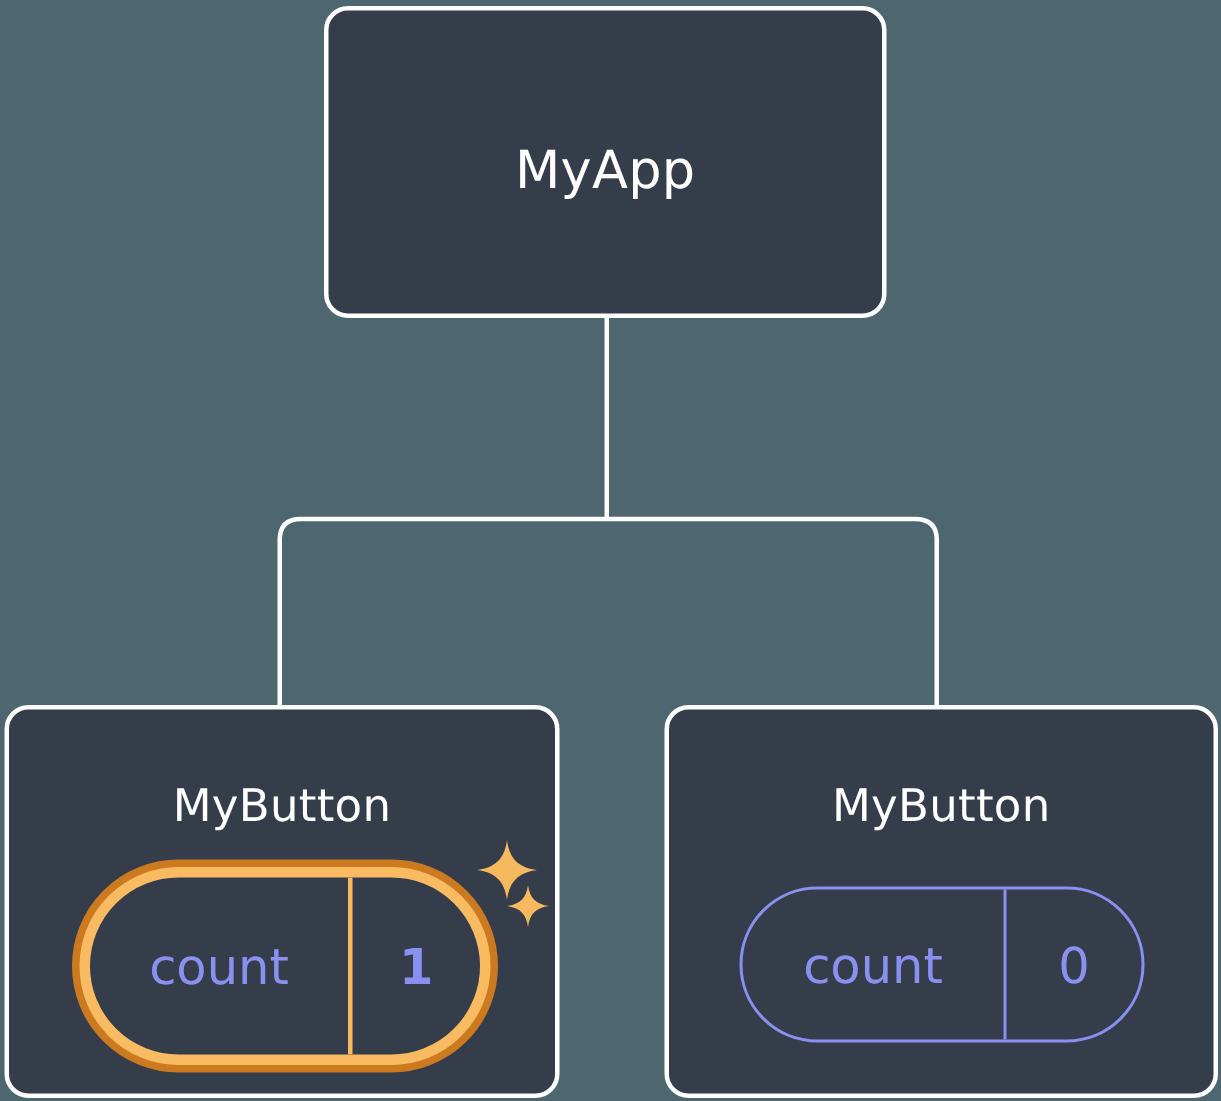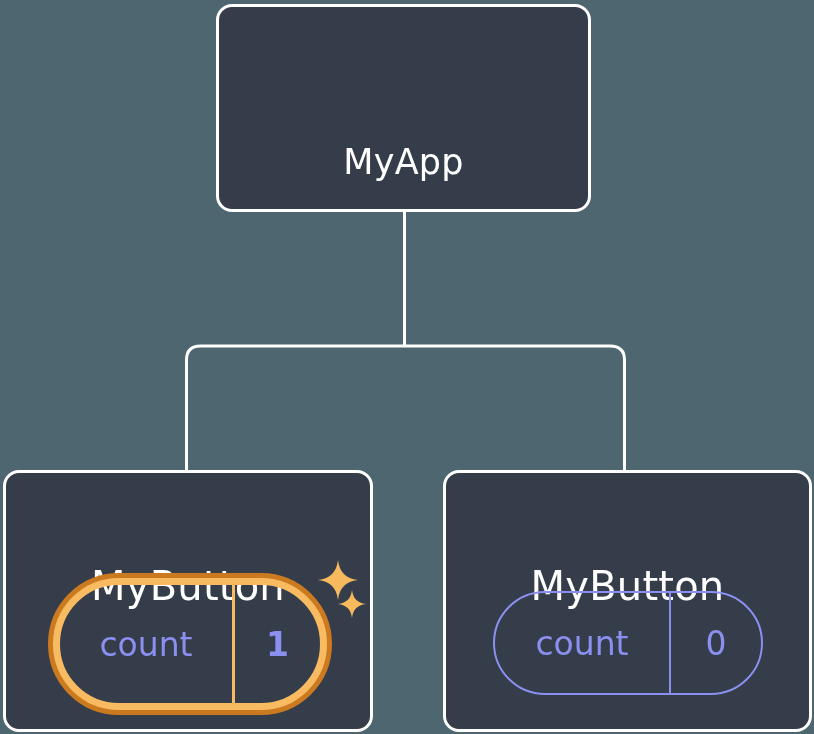--- a/index.html
+++ b/index.html
@@ -59,31 +59,30 @@
 
   .node-title {
     position: absolute;
     left: 0;
     right: 0;
     text-align: center;
     color: #ffffff;
     font-weight: 400;
     letter-spacing: 0.2px;
     white-space: nowrap;
-    margin-top: 48px;
   }
   .node-root .node-title {
     top: 86px;
     font-size: 35px;
     line-height: 42px;
   }
   .node-child-left .node-title,
   .node-child-right .node-title {
     top: 46px;
-    font-size: 40px;
+    font-size: 30px;
     line-height: 38px;
   }
 
   
   .pill {
     position: absolute;
     box-sizing: border-box;
     display: flex;
     align-items: stretch;
   }

